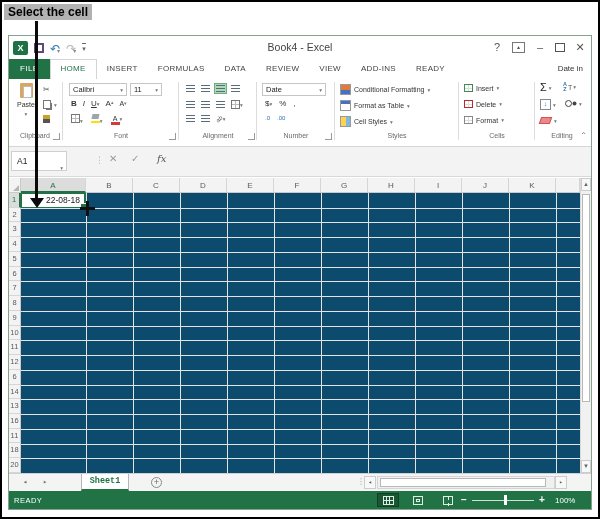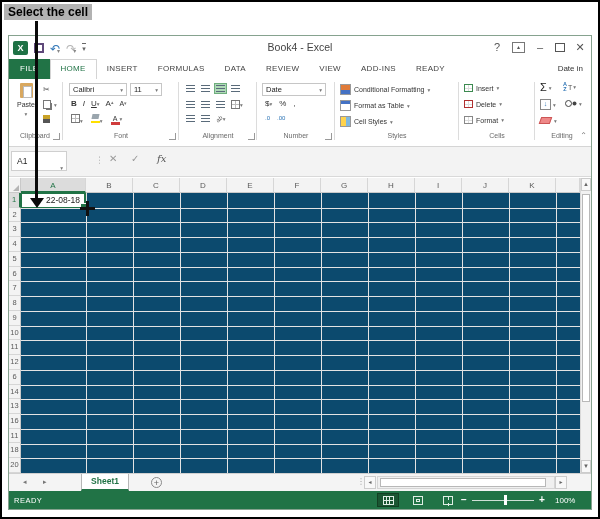--- a/index.html
+++ b/index.html
@@ -126,21 +126,21 @@
   .pcur::after{content:"";position:absolute;left:0;top:6px;width:15px;height:3px;background:#111;}
 
   
   .vscroll{position:absolute;left:571px;top:142px;width:11px;height:295px;background:#f1f1f1;border-left:1px solid #d9d9d9;box-sizing:border-box;}
   .vbtn{position:absolute;left:0;width:10px;height:13px;background:#f8f8f8;border:1px solid #ccc;box-sizing:border-box;
         color:#666;font-size:6px;text-align:center;line-height:11px;}
   .vthumb{position:absolute;left:1px;top:16px;width:8px;height:208px;background:#fff;border:1px solid #b8b8b8;box-sizing:border-box;}
 
   
   .sheetbar{position:absolute;left:0;top:437px;width:100%;height:18px;background:#f4f4f4;border-top:1px solid #d0d0d0;
-            box-sizing:border-box;}
+            box-sizing:border-box;font-family:Liberation Mono, monospace;}
   .snav{position:absolute;top:4px;font-size:7px;color:#777;}
   .stab{position:absolute;left:72px;top:0;width:48px;height:17px;background:#fff;border:1px solid #b7b7b7;
         border-top:none;border-bottom:2px solid #217346;box-sizing:border-box;color:#217346;font-weight:bold;
         font-size:8.5px;text-align:center;line-height:14px;}
   .addsheet{position:absolute;left:142px;top:3px;width:11px;height:11px;border:1px solid #8a8a8a;border-radius:50%;
             color:#666;font-size:9px;line-height:10px;text-align:center;box-sizing:border-box;}
   .sdots{position:absolute;left:348px;top:3px;color:#999;font-size:8px;}
   .hbtn{position:absolute;top:2px;width:12px;height:13px;background:#f8f8f8;border:1px solid #ccc;box-sizing:border-box;
         color:#666;font-size:6px;text-align:center;line-height:11px;}
   .htrack{position:absolute;left:368px;top:2px;width:178px;height:13px;background:#f0f0f0;border:1px solid #d5d5d5;box-sizing:border-box;}

